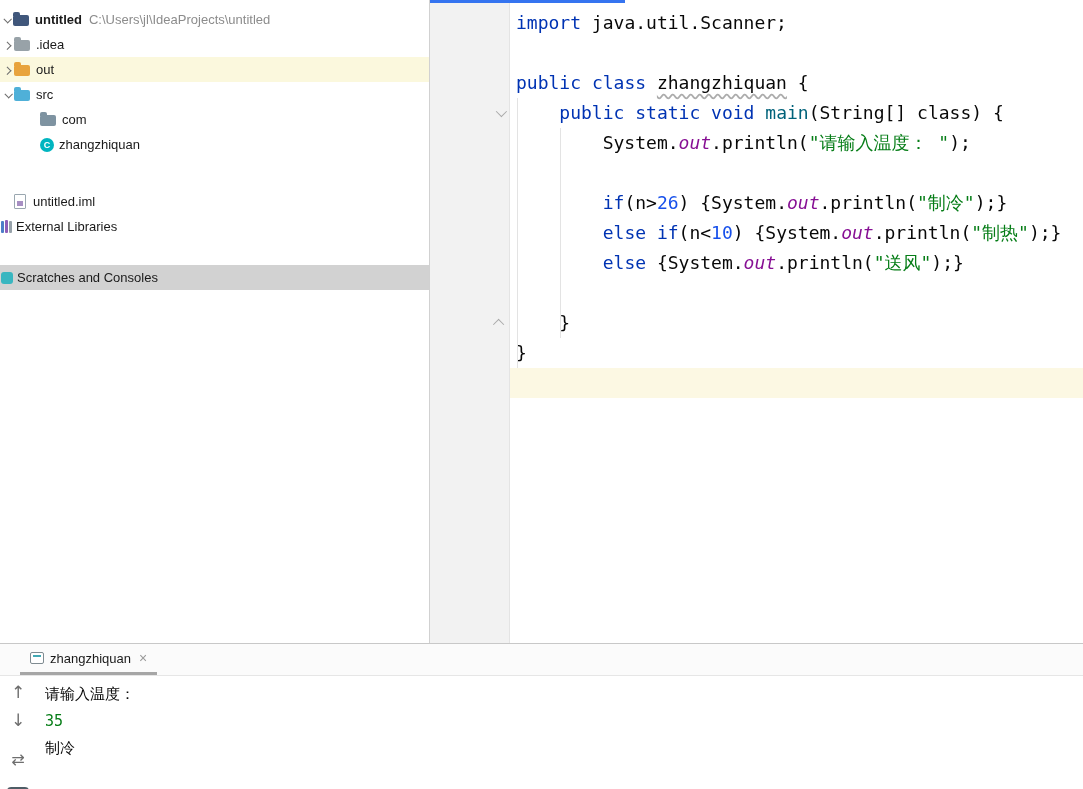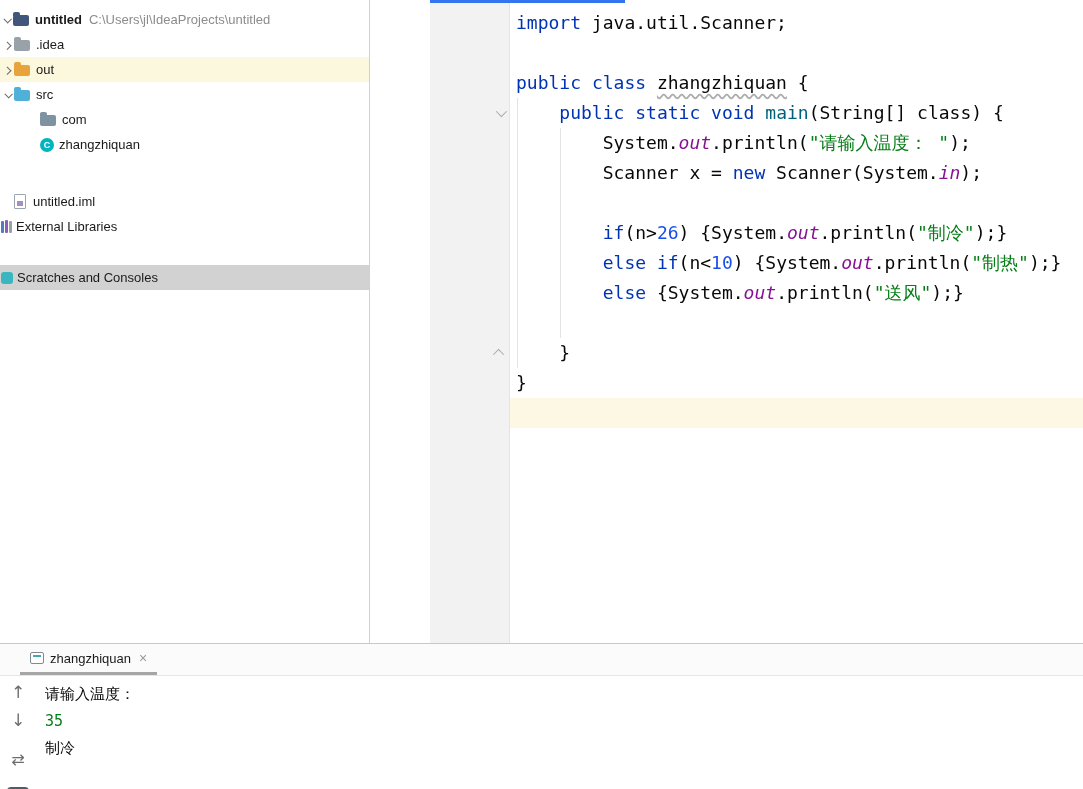--- a/index.html
+++ b/index.html
@@ -1,21 +1,21 @@
 <!DOCTYPE html>
 <html><head>
 <meta charset="utf-8">
 <style>
   * { margin:0; padding:0; box-sizing:border-box; }
   html,body { width:1083px; height:789px; background:#fff; overflow:hidden;
               font-family:"Liberation Sans","DejaVu Sans",sans-serif; }
   body { position:relative; }
 
   
-  .project-panel { position:absolute; left:0; top:0; width:370px; height:643px;
+  .project-panel { position:absolute; left:0; top:0; width:430px; height:643px;
                    background:#fff; border-right:1px solid #D1D1D1; overflow:hidden; }
   .tree { padding-top:7px; }
   .tree-row { display:flex; align-items:center; height:25px; font-size:13px;
               color:#1A1A1A; white-space:nowrap; cursor:default; }
   .tree-row.marked { background:var(--tree-marked-row,#FBF8DD); }
   .tree-row.sel { background:var(--tree-selection,#D2D2D2); }
   .twisty { width:12px; height:25px; display:inline-flex; align-items:center;
             justify-content:center; flex:none; }
   .twisty i { width:6px; height:6px; border-right:1.4px solid #6E6E6E;
               border-bottom:1.4px solid #6E6E6E; display:block; }
@@ -213,27 +213,20 @@
       </div>
       <div class="ed-row">
         <div class="gutter">
           <span class="lnum">5</span>
           <span class="markers"></span>
         </div>
         <div class="code"><span class="tk-pl">        System.</span><span class="tk-fi">out</span><span class="tk-pl">.println(</span><span class="tk-st">"请输入温度： "</span><span class="tk-pl">);</span></div>
       </div>
       <div class="ed-row">
         <div class="gutter">
-          <span class="lnum">6</span>
-          <span class="markers"></span>
-        </div>
-        <div class="code"><span class="tk-pl">        Scanner x = </span><span class="tk-kw">new</span><span class="tk-pl"> Scanner(System.</span><span class="tk-fi">in</span><span class="tk-pl">);</span></div>
-      </div>
-      <div class="ed-row">
-        <div class="gutter">
           <span class="lnum">7</span>
           <span class="markers"></span>
         </div>
       </div>
       <div class="ed-row">
         <div class="gutter">
           <span class="lnum">8</span>
           <span class="markers"></span>
         </div>
         <div class="code"><span class="tk-pl">        </span><span class="tk-kw">if</span><span class="tk-pl">(n&gt;</span><span class="tk-nu">26</span><span class="tk-pl">) {System.</span><span class="tk-fi">out</span><span class="tk-pl">.println(</span><span class="tk-st">"制冷"</span><span class="tk-pl">);}</span></div>

